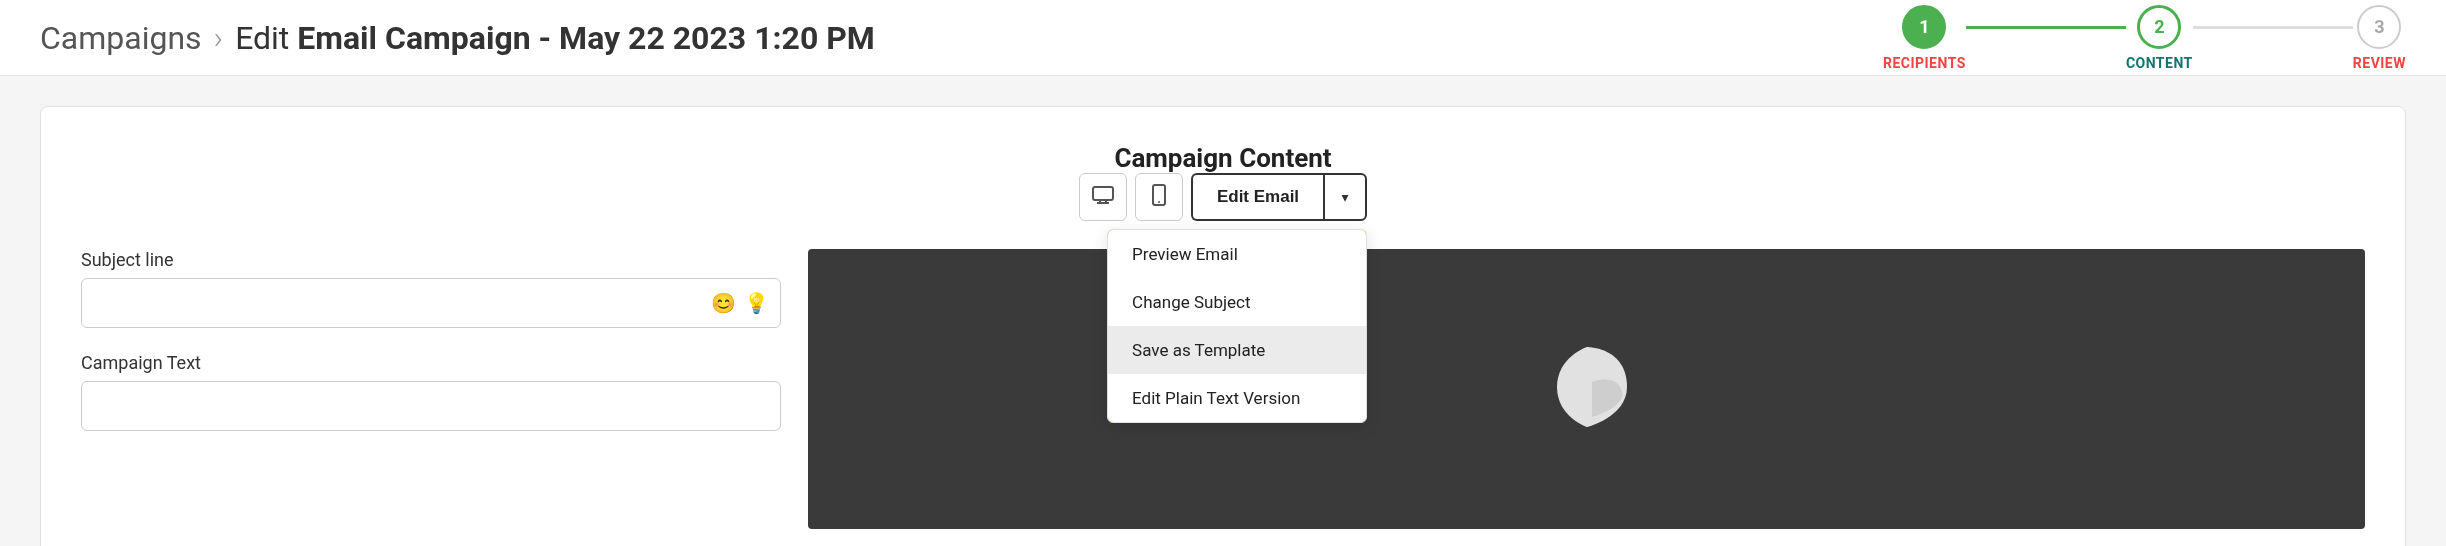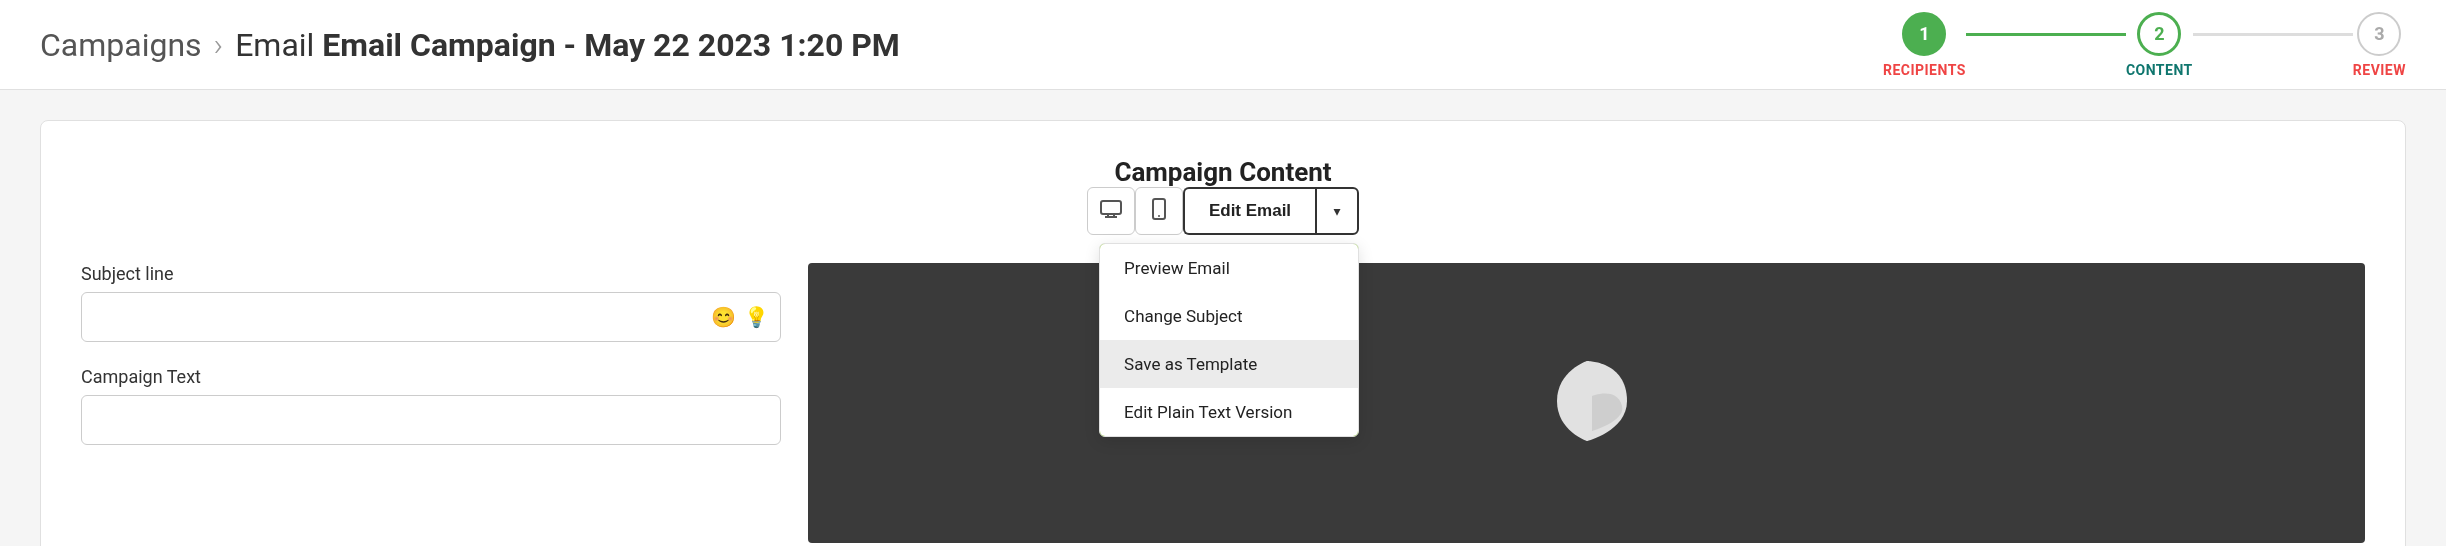--- a/index.html
+++ b/index.html
@@ -7,21 +7,21 @@
       font-family: -apple-system, BlinkMacSystemFont, 'Segoe UI', Roboto, sans-serif;
       background: #f5f5f5;
       width: 2446px;
       min-height: 546px;
     }
 
     .header {
       background: #fff;
       border-bottom: 1px solid #e0e0e0;
       padding: 0 40px;
-      height: 90px;
+      height: 76px;
       display: flex;
       align-items: center;
       justify-content: space-between;
     }
 
     .breadcrumb {
       display: flex;
       align-items: center;
       font-size: 32px;
       color: #333;
@@ -128,20 +128,21 @@
 
     .card-title {
       font-size: 26px;
       font-weight: 700;
       color: #222;
     }
 
     .card-actions {
       display: flex;
       align-items: center;
+      gap: 8px;
       position: relative;
     }
 
     .icon-btn {
       width: 48px;
       height: 48px;
       border: 1px solid #ccc;
       border-radius: 6px;
       background: #fff;
       display: flex;
@@ -280,21 +281,21 @@
     }
   </style>
 </head>
 <body>
 
 <div class="header">
   <div class="breadcrumb">
     <span class="breadcrumb-campaigns">Campaigns</span>
     <span class="breadcrumb-separator">›</span>
     <span class="breadcrumb-page">
-      <span>Email</span>
+      <span>Edit</span>
       <strong>Email Campaign - May 22 2023 1:20 PM</strong>
     </span>
   </div>
 
   <div class="stepper">
 
     <div class="step">
       <div class="step-circle active">
         <span>1</span>
       </div>

